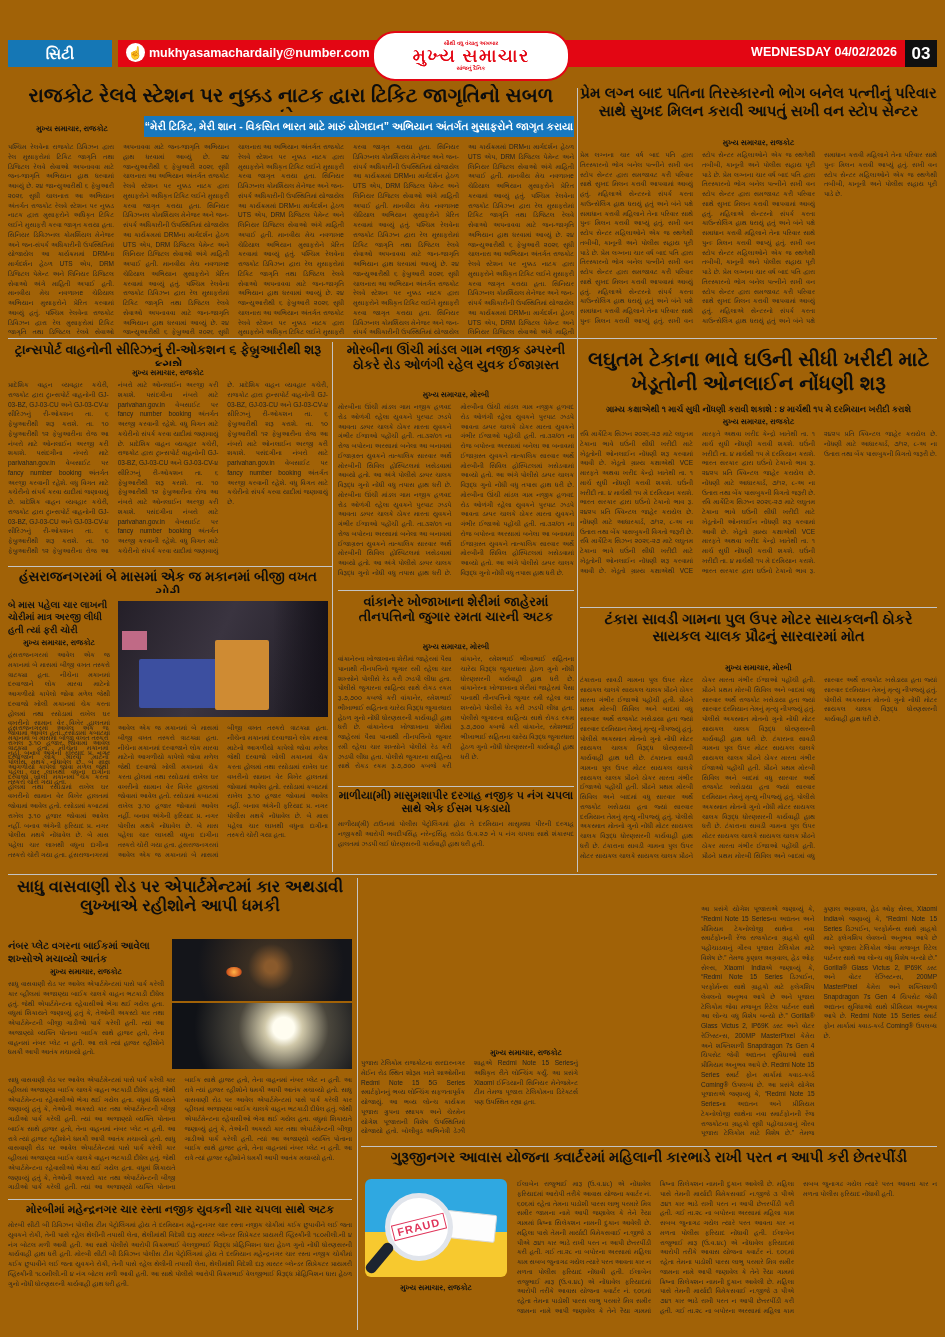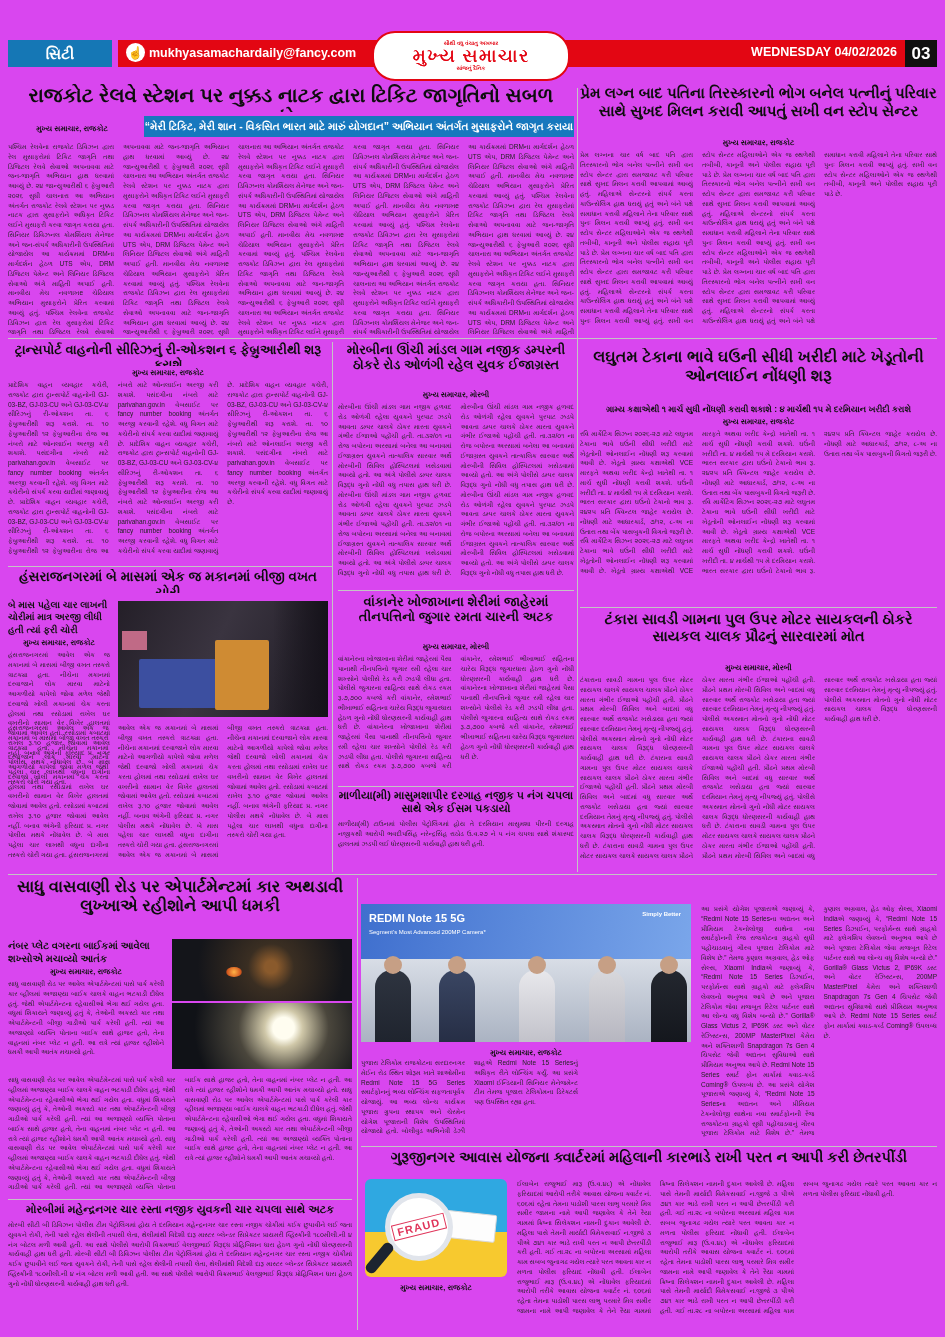--- a/index.html
+++ b/index.html
@@ -1,16 +1,16 @@
 <!DOCTYPE html>
 <html><head>
 <meta charset="utf-8">
 <style>
   html,body{margin:0;padding:0;background:#e8e8e8;}
-  #page{position:relative;width:945px;height:1337px;background:#d946ef;margin:0 auto;
+  #page{position:relative;width:945px;height:1337px;background:#a16207;margin:0 auto;
         font-family:"Liberation Sans",sans-serif;overflow:hidden;}
   
   .city-box{position:absolute;left:8px;top:40px;width:104px;height:27px;background:#1577b5;
             color:#fff;font-weight:bold;font-size:15px;display:flex;align-items:center;justify-content:center;}
   .red-bar{position:absolute;left:118px;top:40px;width:819px;height:27px;background:#e30613;}
   .email-wrap{position:absolute;left:126px;top:43px;display:flex;align-items:center;gap:4px;color:#fff;
               font-size:12.5px;font-weight:bold;}
   .email-icon{width:19px;height:19px;border-radius:50%;background:#fff;color:#e77817;font-size:12px;
               display:flex;align-items:center;justify-content:center;}
   .masthead{position:absolute;left:372px;top:31px;width:194px;height:46px;background:#fff;
@@ -67,21 +67,21 @@
 </style>
 </head>
 <body>
 
 <div id="page">
 
   <div class="city-box">સિટી</div>
   <div class="red-bar"></div>
   <div class="email-wrap">
     <span class="email-icon">☝</span>
-    <span>mukhyasamachardaily@fancy.com</span>
+    <span>mukhyasamachardaily@number.com</span>
   </div>
   <div class="masthead">
     <span class="tag">સૌથી વધુ વંચાતુ અખબાર</span>
     <span class="main">મુખ્ય સમાચાર</span>
     <span class="tag">સાંજનું દૈનિક</span>
   </div>
   <div class="date-txt">WEDNESDAY 04/02/2026</div>
   <div class="page-box">03</div>
 
   <div class="art" style="left:8px;top:84px;width:566px;height:254px;">
@@ -107,21 +107,21 @@
     <div class="bodytxt cols3" style="height:176px;">પ્રાદેશિક વાહન વ્યવહાર કચેરી, રાજકોટ દ્વારા ટ્રાન્સપોર્ટ વાહનોની GJ-03-BZ, GJ-03-CU અને GJ-03-CV-૪ સીરિઝનું રી-ઓકશન તા. ૬ ફેબ્રુઆરીથી શરૂ કરાશે. તા. ૧૦ ફેબ્રુઆરીથી ૧૨ ફેબ્રુઆરીના રોજ આ નંબરો માટે ઓનલાઈન અરજી કરી શકાશે. પસંદગીના નંબરો માટે parivahan.gov.in વેબસાઈટ પર fancy number booking અંતર્ગત અરજી કરવાની રહેશે. વધુ વિગત માટે કચેરીનો સંપર્ક કરવા યાદીમાં જણાવાયું છે. પ્રાદેશિક વાહન વ્યવહાર કચેરી, રાજકોટ દ્વારા ટ્રાન્સપોર્ટ વાહનોની GJ-03-BZ, GJ-03-CU અને GJ-03-CV-૪ સીરિઝનું રી-ઓકશન તા. ૬ ફેબ્રુઆરીથી શરૂ કરાશે. તા. ૧૦ ફેબ્રુઆરીથી ૧૨ ફેબ્રુઆરીના રોજ આ નંબરો માટે ઓનલાઈન અરજી કરી શકાશે. પસંદગીના નંબરો માટે parivahan.gov.in વેબસાઈટ પર fancy number booking અંતર્ગત અરજી કરવાની રહેશે. વધુ વિગત માટે કચેરીનો સંપર્ક કરવા યાદીમાં જણાવાયું છે. પ્રાદેશિક વાહન વ્યવહાર કચેરી, રાજકોટ દ્વારા ટ્રાન્સપોર્ટ વાહનોની GJ-03-BZ, GJ-03-CU અને GJ-03-CV-૪ સીરિઝનું રી-ઓકશન તા. ૬ ફેબ્રુઆરીથી શરૂ કરાશે. તા. ૧૦ ફેબ્રુઆરીથી ૧૨ ફેબ્રુઆરીના રોજ આ નંબરો માટે ઓનલાઈન અરજી કરી શકાશે. પસંદગીના નંબરો માટે parivahan.gov.in વેબસાઈટ પર fancy number booking અંતર્ગત અરજી કરવાની રહેશે. વધુ વિગત માટે કચેરીનો સંપર્ક કરવા યાદીમાં જણાવાયું છે. પ્રાદેશિક વાહન વ્યવહાર કચેરી, રાજકોટ દ્વારા ટ્રાન્સપોર્ટ વાહનોની GJ-03-BZ, GJ-03-CU અને GJ-03-CV-૪ સીરિઝનું રી-ઓકશન તા. ૬ ફેબ્રુઆરીથી શરૂ કરાશે. તા. ૧૦ ફેબ્રુઆરીથી ૧૨ ફેબ્રુઆરીના રોજ આ નંબરો માટે ઓનલાઈન અરજી કરી શકાશે. પસંદગીના નંબરો માટે parivahan.gov.in વેબસાઈટ પર fancy number booking અંતર્ગત અરજી કરવાની રહેશે. વધુ વિગત માટે કચેરીનો સંપર્ક કરવા યાદીમાં જણાવાયું છે.</div>
   </div>
 
   <div class="art" style="left:338px;top:342px;width:236px;height:246px;">
     <div class="hl" style="font-size:13px;height:46px;">મોરબીના ઊંચી માંડલ ગામ નજીક ડમ્પરની ઠોકરે રોડ ઓળંગી રહેલ યુવક ઈજાગ્રસ્ત</div>
     <div class="byline">મુખ્ય સમાચાર, મોરબી</div>
     <div class="bodytxt cols2" style="height:182px;">મોરબીના ઊંચી માંડલ ગામ નજીક હળવદ રોડ ઓળંગી રહેલા યુવકને પુરપાટ ઝડપે આવતા ડમ્પર ચાલકે ઠોકર મારતા યુવકને ગંભીર ઈજાઓ પહોંચી હતી. તા.૩૨/૦૧ ના રોજ બપોરના અરસામાં બનેલા આ બનાવમાં ઈજાગ્રસ્ત યુવકને તાત્કાલિક સારવાર અર્થે મોરબીની સિવિલ હોસ્પિટલમાં ખસેડવામાં આવ્યો હતો. આ અંગે પોલીસે ડમ્પર ચાલક વિરૂદ્ધ ગુનો નોંધી વધુ તપાસ હાથ ધરી છે. મોરબીના ઊંચી માંડલ ગામ નજીક હળવદ રોડ ઓળંગી રહેલા યુવકને પુરપાટ ઝડપે આવતા ડમ્પર ચાલકે ઠોકર મારતા યુવકને ગંભીર ઈજાઓ પહોંચી હતી. તા.૩૨/૦૧ ના રોજ બપોરના અરસામાં બનેલા આ બનાવમાં ઈજાગ્રસ્ત યુવકને તાત્કાલિક સારવાર અર્થે મોરબીની સિવિલ હોસ્પિટલમાં ખસેડવામાં આવ્યો હતો. આ અંગે પોલીસે ડમ્પર ચાલક વિરૂદ્ધ ગુનો નોંધી વધુ તપાસ હાથ ધરી છે. મોરબીના ઊંચી માંડલ ગામ નજીક હળવદ રોડ ઓળંગી રહેલા યુવકને પુરપાટ ઝડપે આવતા ડમ્પર ચાલકે ઠોકર મારતા યુવકને ગંભીર ઈજાઓ પહોંચી હતી. તા.૩૨/૦૧ ના રોજ બપોરના અરસામાં બનેલા આ બનાવમાં ઈજાગ્રસ્ત યુવકને તાત્કાલિક સારવાર અર્થે મોરબીની સિવિલ હોસ્પિટલમાં ખસેડવામાં આવ્યો હતો. આ અંગે પોલીસે ડમ્પર ચાલક વિરૂદ્ધ ગુનો નોંધી વધુ તપાસ હાથ ધરી છે. મોરબીના ઊંચી માંડલ ગામ નજીક હળવદ રોડ ઓળંગી રહેલા યુવકને પુરપાટ ઝડપે આવતા ડમ્પર ચાલકે ઠોકર મારતા યુવકને ગંભીર ઈજાઓ પહોંચી હતી. તા.૩૨/૦૧ ના રોજ બપોરના અરસામાં બનેલા આ બનાવમાં ઈજાગ્રસ્ત યુવકને તાત્કાલિક સારવાર અર્થે મોરબીની સિવિલ હોસ્પિટલમાં ખસેડવામાં આવ્યો હતો. આ અંગે પોલીસે ડમ્પર ચાલક વિરૂદ્ધ ગુનો નોંધી વધુ તપાસ હાથ ધરી છે.</div>
   </div>
 
   <div class="art" style="left:580px;top:348px;width:357px;height:256px;">
-    <div class="hl" style="font-size:16px;height:54px;">લઘુતમ ટેકાના ભાવે ઘઉંની સીધી ખરીદી માટે ખેડૂતોની ઓનલાઈન નોંધણી શરૂ</div>
+    <div class="hl" style="font-size:20px;height:54px;">લઘુતમ ટેકાના ભાવે ઘઉંની સીધી ખરીદી માટે ખેડૂતોની ઓનલાઈન નોંધણી શરૂ</div>
     <div class="deck-bold" style="font-size:8.5px;text-align:center;margin:2px 14px;">ગ્રામ્ય કક્ષાએથી ૧ માર્ચ સુધી નોંધણી કરાવી શકાશે : ૪ માર્ચથી ૧૫ મે દરમિયાન ખરીદી કરાશે</div>
     <div class="byline">મુખ્ય સમાચાર, રાજકોટ</div>
     <div class="bodytxt cols3" style="height:154px;">રવિ માર્કેટિંગ સિઝન ૨૦૨૬-૨૭ માટે લઘુતમ ટેકાના ભાવે ઘઉંની સીધી ખરીદી માટે ખેડૂતોની ઓનલાઈન નોંધણી શરૂ કરવામાં આવી છે. ખેડૂતો ગ્રામ્ય કક્ષાએથી VCE મારફતે અથવા ખરીદ કેન્દ્રો ખાતેથી તા. ૧ માર્ચ સુધી નોંધણી કરાવી શકશે. ઘઉંની ખરીદી તા. ૪ માર્ચથી ૧૫ મે દરમિયાન કરાશે. ભારત સરકાર દ્વારા ઘઉંનો ટેકાનો ભાવ રૂ. ૨૪૨૫ પ્રતિ ક્વિન્ટલ જાહેર કરાયેલ છે. નોંધણી માટે આધારકાર્ડ, ૭/૧૨, ૮-અ ના ઉતારા તથા બેંક પાસબુકની વિગતો જરૂરી છે. રવિ માર્કેટિંગ સિઝન ૨૦૨૬-૨૭ માટે લઘુતમ ટેકાના ભાવે ઘઉંની સીધી ખરીદી માટે ખેડૂતોની ઓનલાઈન નોંધણી શરૂ કરવામાં આવી છે. ખેડૂતો ગ્રામ્ય કક્ષાએથી VCE મારફતે અથવા ખરીદ કેન્દ્રો ખાતેથી તા. ૧ માર્ચ સુધી નોંધણી કરાવી શકશે. ઘઉંની ખરીદી તા. ૪ માર્ચથી ૧૫ મે દરમિયાન કરાશે. ભારત સરકાર દ્વારા ઘઉંનો ટેકાનો ભાવ રૂ. ૨૪૨૫ પ્રતિ ક્વિન્ટલ જાહેર કરાયેલ છે. નોંધણી માટે આધારકાર્ડ, ૭/૧૨, ૮-અ ના ઉતારા તથા બેંક પાસબુકની વિગતો જરૂરી છે. રવિ માર્કેટિંગ સિઝન ૨૦૨૬-૨૭ માટે લઘુતમ ટેકાના ભાવે ઘઉંની સીધી ખરીદી માટે ખેડૂતોની ઓનલાઈન નોંધણી શરૂ કરવામાં આવી છે. ખેડૂતો ગ્રામ્ય કક્ષાએથી VCE મારફતે અથવા ખરીદ કેન્દ્રો ખાતેથી તા. ૧ માર્ચ સુધી નોંધણી કરાવી શકશે. ઘઉંની ખરીદી તા. ૪ માર્ચથી ૧૫ મે દરમિયાન કરાશે. ભારત સરકાર દ્વારા ઘઉંનો ટેકાનો ભાવ રૂ. ૨૪૨૫ પ્રતિ ક્વિન્ટલ જાહેર કરાયેલ છે. નોંધણી માટે આધારકાર્ડ, ૭/૧૨, ૮-અ ના ઉતારા તથા બેંક પાસબુકની વિગતો જરૂરી છે.</div>
   </div>
 
   <div class="hline" style="left:8px;top:566px;width:324px;height:1px;"></div>
   <div class="hline" style="left:338px;top:590px;width:236px;height:1px;"></div>
   <div class="hline" style="left:580px;top:607px;width:357px;height:1px;"></div>
 
   <div class="art" style="left:8px;top:569px;width:320px;height:301px;">
@@ -170,33 +170,20 @@
       <div class="bodytxt" style="height:62px;">સાધુ વાસવાણી રોડ પર આવેલ એપાર્ટમેન્ટમાં પાસે પાર્ક કરેલી કાર વ્હીલમાં અજાણ્યા બાઈક ચાલકે વાહન ભટકાડી દીધેલ હતું. જેથી એપાર્ટમેન્ટના રહેવાસીઓ ભેગા થઈ ગયેલ હતા. વધુમાં શિકાયતે જણાવ્યું હતું કે, તેઓની અકસ્ટો કાર તથા એપાર્ટમેન્ટની બીજી ગાડીઓ પાર્ક કરેલી હતી. ત્યાં આ અજાણ્યો વ્યક્તિ પોતાના બાઈક સાથે હાજર હતો, તેના વાહનમાં નંબર પ્લેટ ન હતી. આ રાત્રે ત્યાં હાજર રહીશોને ધમકી આપી આતંક મચાવ્યો હતો.</div>
     </div>
     <div class="ph night-top" style="left:164px;top:62px;width:180px;height:62px;">
       <div class="glow"></div>
     </div>
     <div class="ph night-bot" style="left:164px;top:126px;width:180px;height:66px;"></div>
     <div class="bodytxt cols2" style="position:absolute;left:0;top:198px;width:344px;height:118px;">સાધુ વાસવાણી રોડ પર આવેલ એપાર્ટમેન્ટમાં પાસે પાર્ક કરેલી કાર વ્હીલમાં અજાણ્યા બાઈક ચાલકે વાહન ભટકાડી દીધેલ હતું. જેથી એપાર્ટમેન્ટના રહેવાસીઓ ભેગા થઈ ગયેલ હતા. વધુમાં શિકાયતે જણાવ્યું હતું કે, તેઓની અકસ્ટો કાર તથા એપાર્ટમેન્ટની બીજી ગાડીઓ પાર્ક કરેલી હતી. ત્યાં આ અજાણ્યો વ્યક્તિ પોતાના બાઈક સાથે હાજર હતો, તેના વાહનમાં નંબર પ્લેટ ન હતી. આ રાત્રે ત્યાં હાજર રહીશોને ધમકી આપી આતંક મચાવ્યો હતો. સાધુ વાસવાણી રોડ પર આવેલ એપાર્ટમેન્ટમાં પાસે પાર્ક કરેલી કાર વ્હીલમાં અજાણ્યા બાઈક ચાલકે વાહન ભટકાડી દીધેલ હતું. જેથી એપાર્ટમેન્ટના રહેવાસીઓ ભેગા થઈ ગયેલ હતા. વધુમાં શિકાયતે જણાવ્યું હતું કે, તેઓની અકસ્ટો કાર તથા એપાર્ટમેન્ટની બીજી ગાડીઓ પાર્ક કરેલી હતી. ત્યાં આ અજાણ્યો વ્યક્તિ પોતાના બાઈક સાથે હાજર હતો, તેના વાહનમાં નંબર પ્લેટ ન હતી. આ રાત્રે ત્યાં હાજર રહીશોને ધમકી આપી આતંક મચાવ્યો હતો. સાધુ વાસવાણી રોડ પર આવેલ એપાર્ટમેન્ટમાં પાસે પાર્ક કરેલી કાર વ્હીલમાં અજાણ્યા બાઈક ચાલકે વાહન ભટકાડી દીધેલ હતું. જેથી એપાર્ટમેન્ટના રહેવાસીઓ ભેગા થઈ ગયેલ હતા. વધુમાં શિકાયતે જણાવ્યું હતું કે, તેઓની અકસ્ટો કાર તથા એપાર્ટમેન્ટની બીજી ગાડીઓ પાર્ક કરેલી હતી. ત્યાં આ અજાણ્યો વ્યક્તિ પોતાના બાઈક સાથે હાજર હતો, તેના વાહનમાં નંબર પ્લેટ ન હતી. આ રાત્રે ત્યાં હાજર રહીશોને ધમકી આપી આતંક મચાવ્યો હતો.</div>
   </div>
 
   <div class="art" style="left:361px;top:878px;width:576px;height:264px;">
-    <div class="ph" style="left:0;top:26px;width:330px;height:138px;">
-      <div class="redmi-band">
-        <span class="l1">REDMI Note 15 5G</span>
-        <span class="l2">Simply Better</span>
-        <div class="l3">Segment's Most Advanced 200MP Camera*</div>
-      </div>
-      <div class="redmi-floor"></div>
-      <div class="person" style="left:14px;background:linear-gradient(#2e3440,#1f242e);"></div>
-      <div class="person" style="left:78px;background:linear-gradient(#3a4663,#262e45);"></div>
-      <div class="person" style="left:158px;background:linear-gradient(#e8e8ec,#c2c2ca);"></div>
-      <div class="person" style="left:228px;background:linear-gradient(#d8d8dc,#b6b6c0);"></div>
-      <div class="person" style="left:290px;background:linear-gradient(#23272f,#14171d);"></div>
-    </div>
     <div class="byline" style="position:absolute;left:0;top:168px;width:330px;">મુખ્ય સમાચાર, રાજકોટ</div>
     <div class="bodytxt cols3" style="position:absolute;left:0;top:180px;width:330px;height:82px;">પુજારા ટેલિકોમ રાજકોટના સરદારનગર મેઈન રોડ સ્થિત શોરૂમ ખાતે શાઓમીના Redmi Note 15 5G Series સ્માર્ટફોનનું ભવ્ય લોન્ચિંગ સફળતાપૂર્વક યોજાયું. આ ભવ્ય લોન્ચ કાર્યક્રમ પૂજારા ગ્રુપના સ્થાપક અને ચેરમેન યોગેશ પૂજારાની વિશેષ ઉપસ્થિતિમાં યોજાયો હતો. બોલીવુડ અભિનેત્રી ડેઝી શાહએ Redmi Note 15 Seriesનું અધિકૃત રીતે લોન્ચિંગ કર્યું. આ પ્રસંગે Xiaomi ઈન્ડિયાની સિનિયર મેનેજમેન્ટ ટીમ તેમજ પૂજારા ટેલિકોમના ડિરેક્ટર્સ પણ ઉપસ્થિત રહ્યા હતા.</div>
     <div class="bodytxt cols2" style="position:absolute;left:340px;top:26px;width:236px;height:236px;">આ પ્રસંગે યોગેશ પૂજારાએ જણાવ્યું કે, “Redmi Note 15 Seriesના અદ્યતન અને પ્રીમિયમ ટેકનોલોજી સાથેના નવા સ્માર્ટફોનની રેંજ રાજકોટના ગ્રાહકો સુધી પહોંચાડવાનું ગૌરવ પૂજારા ટેલિકોમ માટે વિશેષ છે.” તેમજ કુણાલ અગ્રવાલ, હેડ ઓફ સેલ્સ, Xiaomi Indiaએ જણાવ્યું કે, “Redmi Note 15 Series ડિઝાઈન, પરફોર્મન્સ સાથે ગ્રાહકો માટે ફ્લેગશિપ લેવલનો અનુભવ આપે છે અને પૂજારા ટેલિકોમ જેવા મજબૂત રિટેલ પાર્ટનર સાથે આ લોન્ચ વધુ વિશેષ બન્યો છે.” Gorilla® Glass Victus 2, IP69K ડસ્ટ અને વોટર રેઝિસ્ટન્સ, 200MP MasterPixel કેમેરા અને શક્તિશાળી Snapdragon 7s Gen 4 ચિપસેટ જેવી અદ્યતન સુવિધાઓ સાથે પ્રીમિયમ અનુભવ આપે છે. Redmi Note 15 Series સ્માર્ટ ફોન માર્કામાં ક્વાડ-કર્વ્ડ Coming® ઉપલબ્ધ છે. આ પ્રસંગે યોગેશ પૂજારાએ જણાવ્યું કે, “Redmi Note 15 Seriesના અદ્યતન અને પ્રીમિયમ ટેકનોલોજી સાથેના નવા સ્માર્ટફોનની રેંજ રાજકોટના ગ્રાહકો સુધી પહોંચાડવાનું ગૌરવ પૂજારા ટેલિકોમ માટે વિશેષ છે.” તેમજ કુણાલ અગ્રવાલ, હેડ ઓફ સેલ્સ, Xiaomi Indiaએ જણાવ્યું કે, “Redmi Note 15 Series ડિઝાઈન, પરફોર્મન્સ સાથે ગ્રાહકો માટે ફ્લેગશિપ લેવલનો અનુભવ આપે છે અને પૂજારા ટેલિકોમ જેવા મજબૂત રિટેલ પાર્ટનર સાથે આ લોન્ચ વધુ વિશેષ બન્યો છે.” Gorilla® Glass Victus 2, IP69K ડસ્ટ અને વોટર રેઝિસ્ટન્સ, 200MP MasterPixel કેમેરા અને શક્તિશાળી Snapdragon 7s Gen 4 ચિપસેટ જેવી અદ્યતન સુવિધાઓ સાથે પ્રીમિયમ અનુભવ આપે છે. Redmi Note 15 Series સ્માર્ટ ફોન માર્કામાં ક્વાડ-કર્વ્ડ Coming® ઉપલબ્ધ છે.</div>
   </div>
 
   <div class="hline" style="left:361px;top:1146px;width:576px;height:1px;"></div>
 
   <div class="art" style="left:361px;top:1149px;width:576px;height:181px;">
     <div class="hl" style="font-size:14.5px;height:22px;">ગુરૂજીનગર આવાસ યોજના ક્વાર્ટરમાં મહિલાની કારભાડે રાખી પરત ન આપી કરી છેતરપીંડી</div>
     <div class="ph fraud" style="left:4px;top:30px;width:142px;height:98px;">

